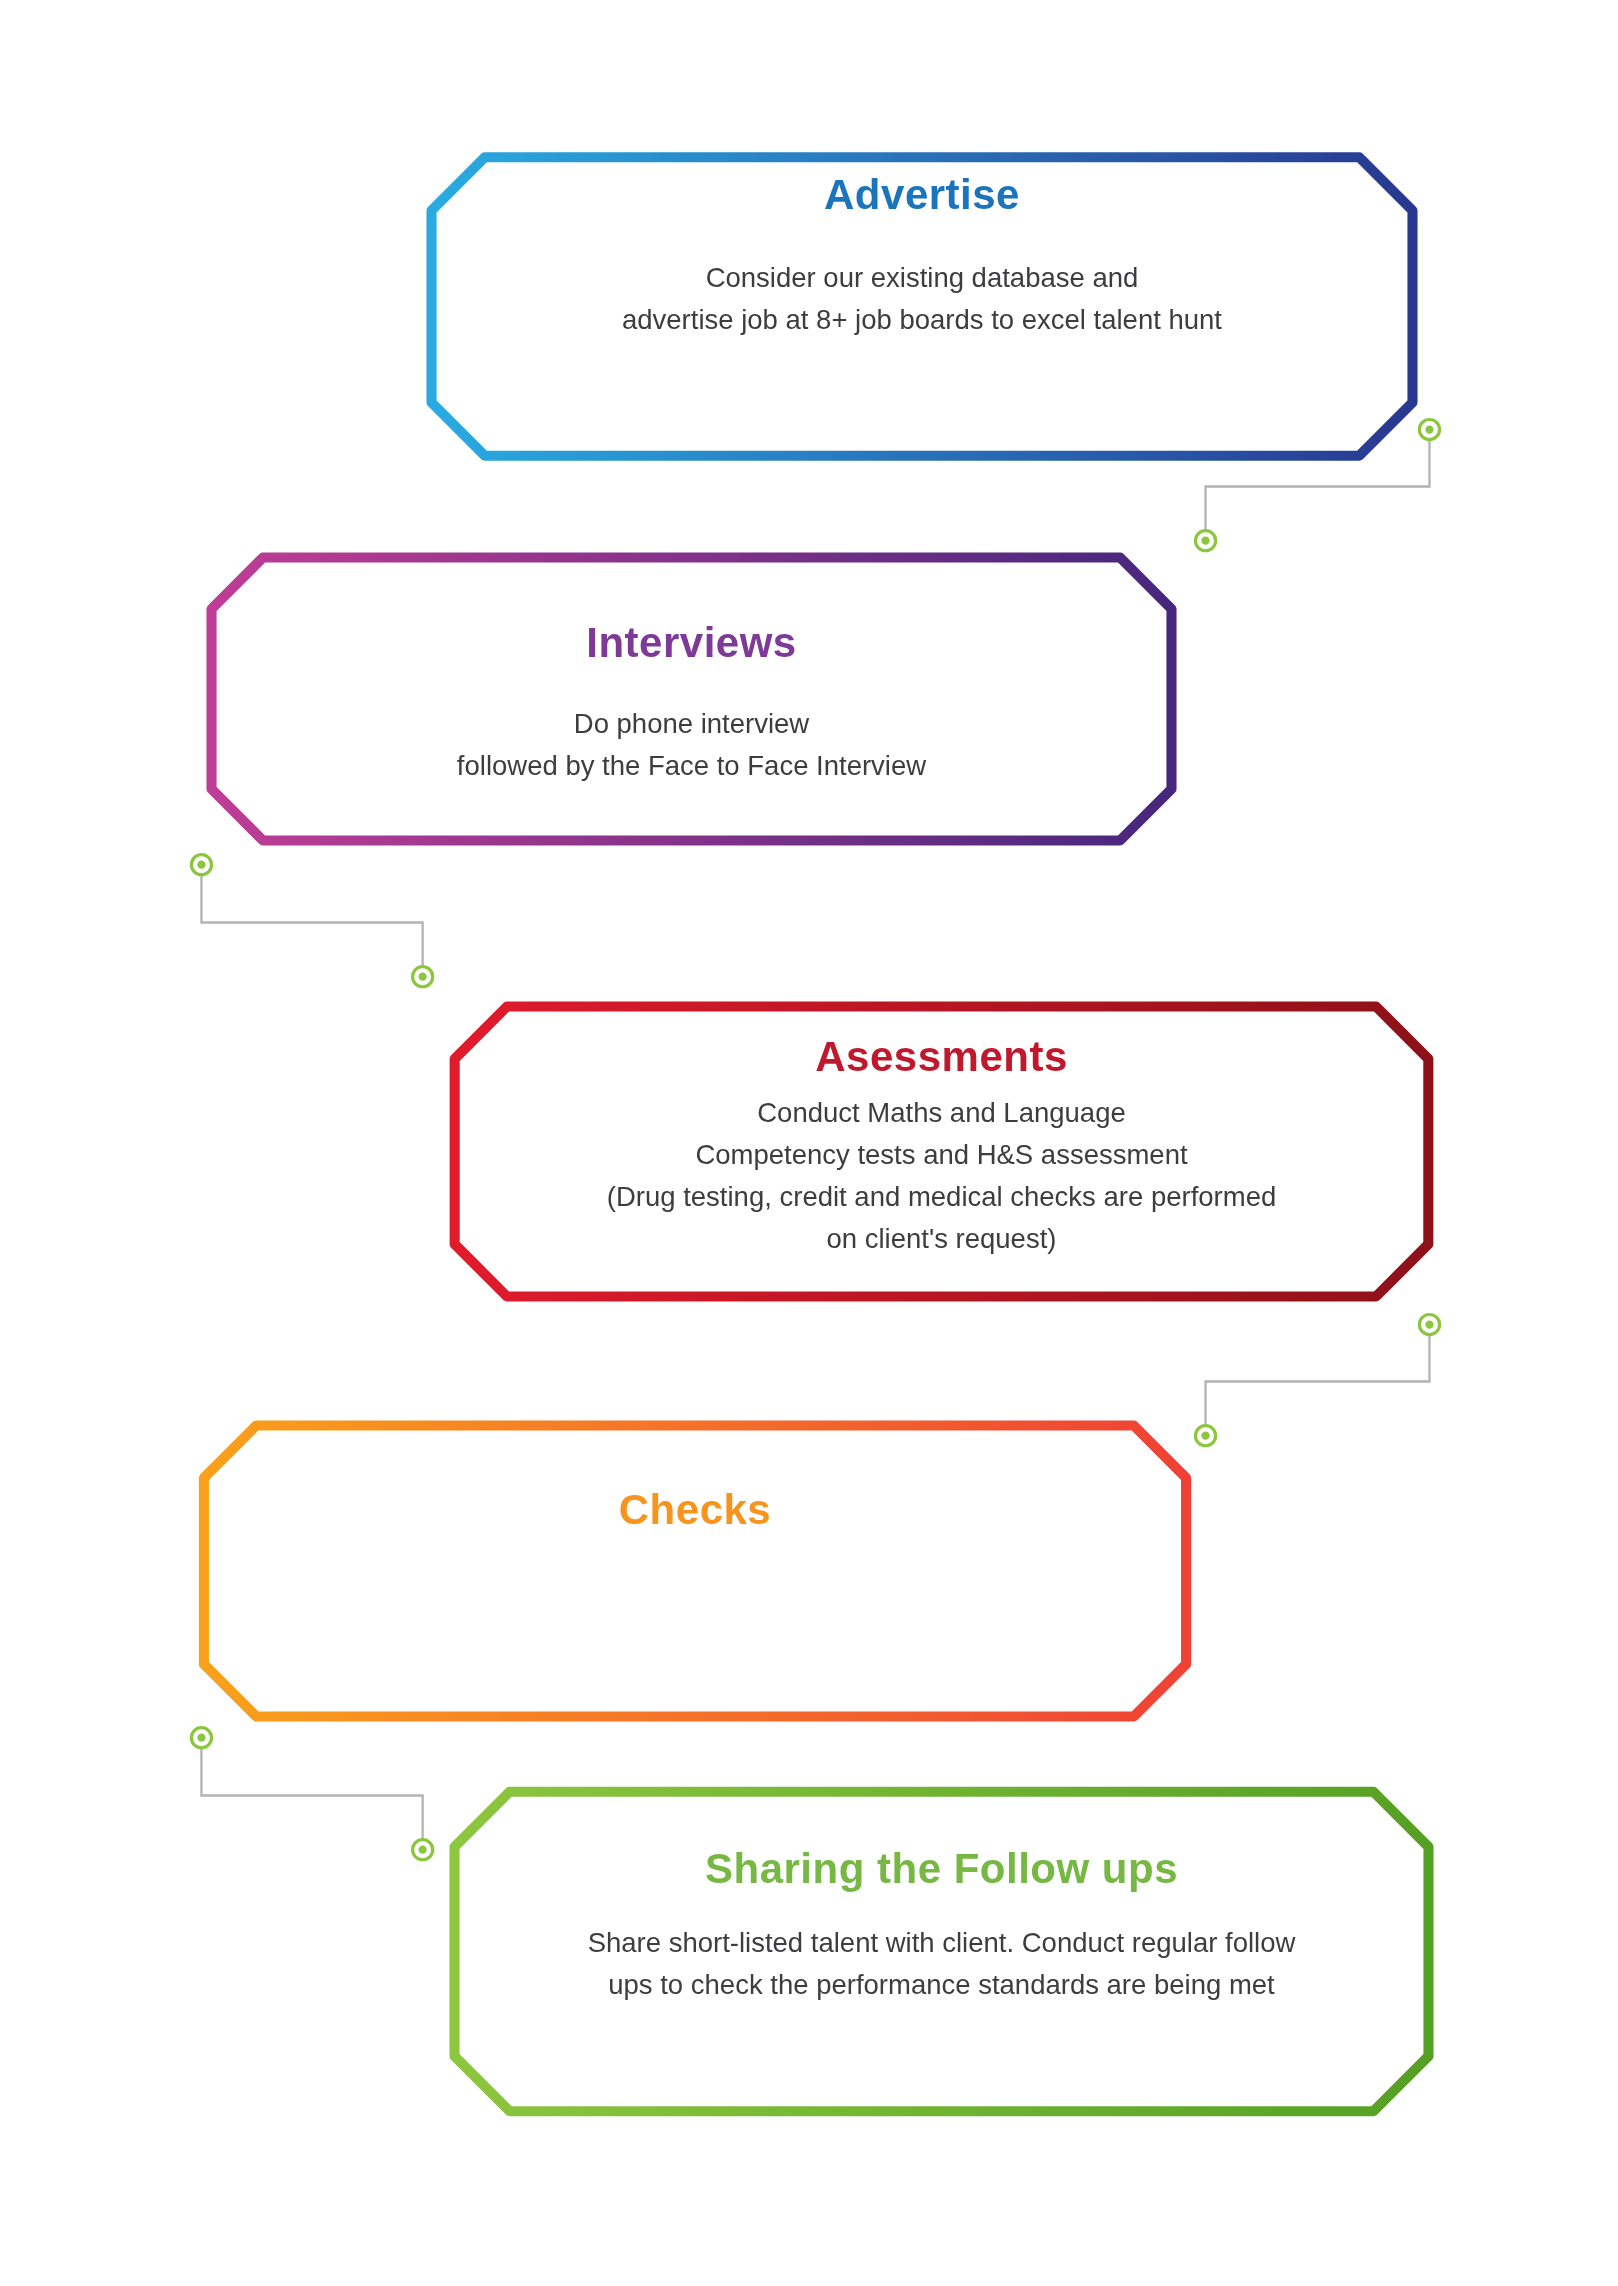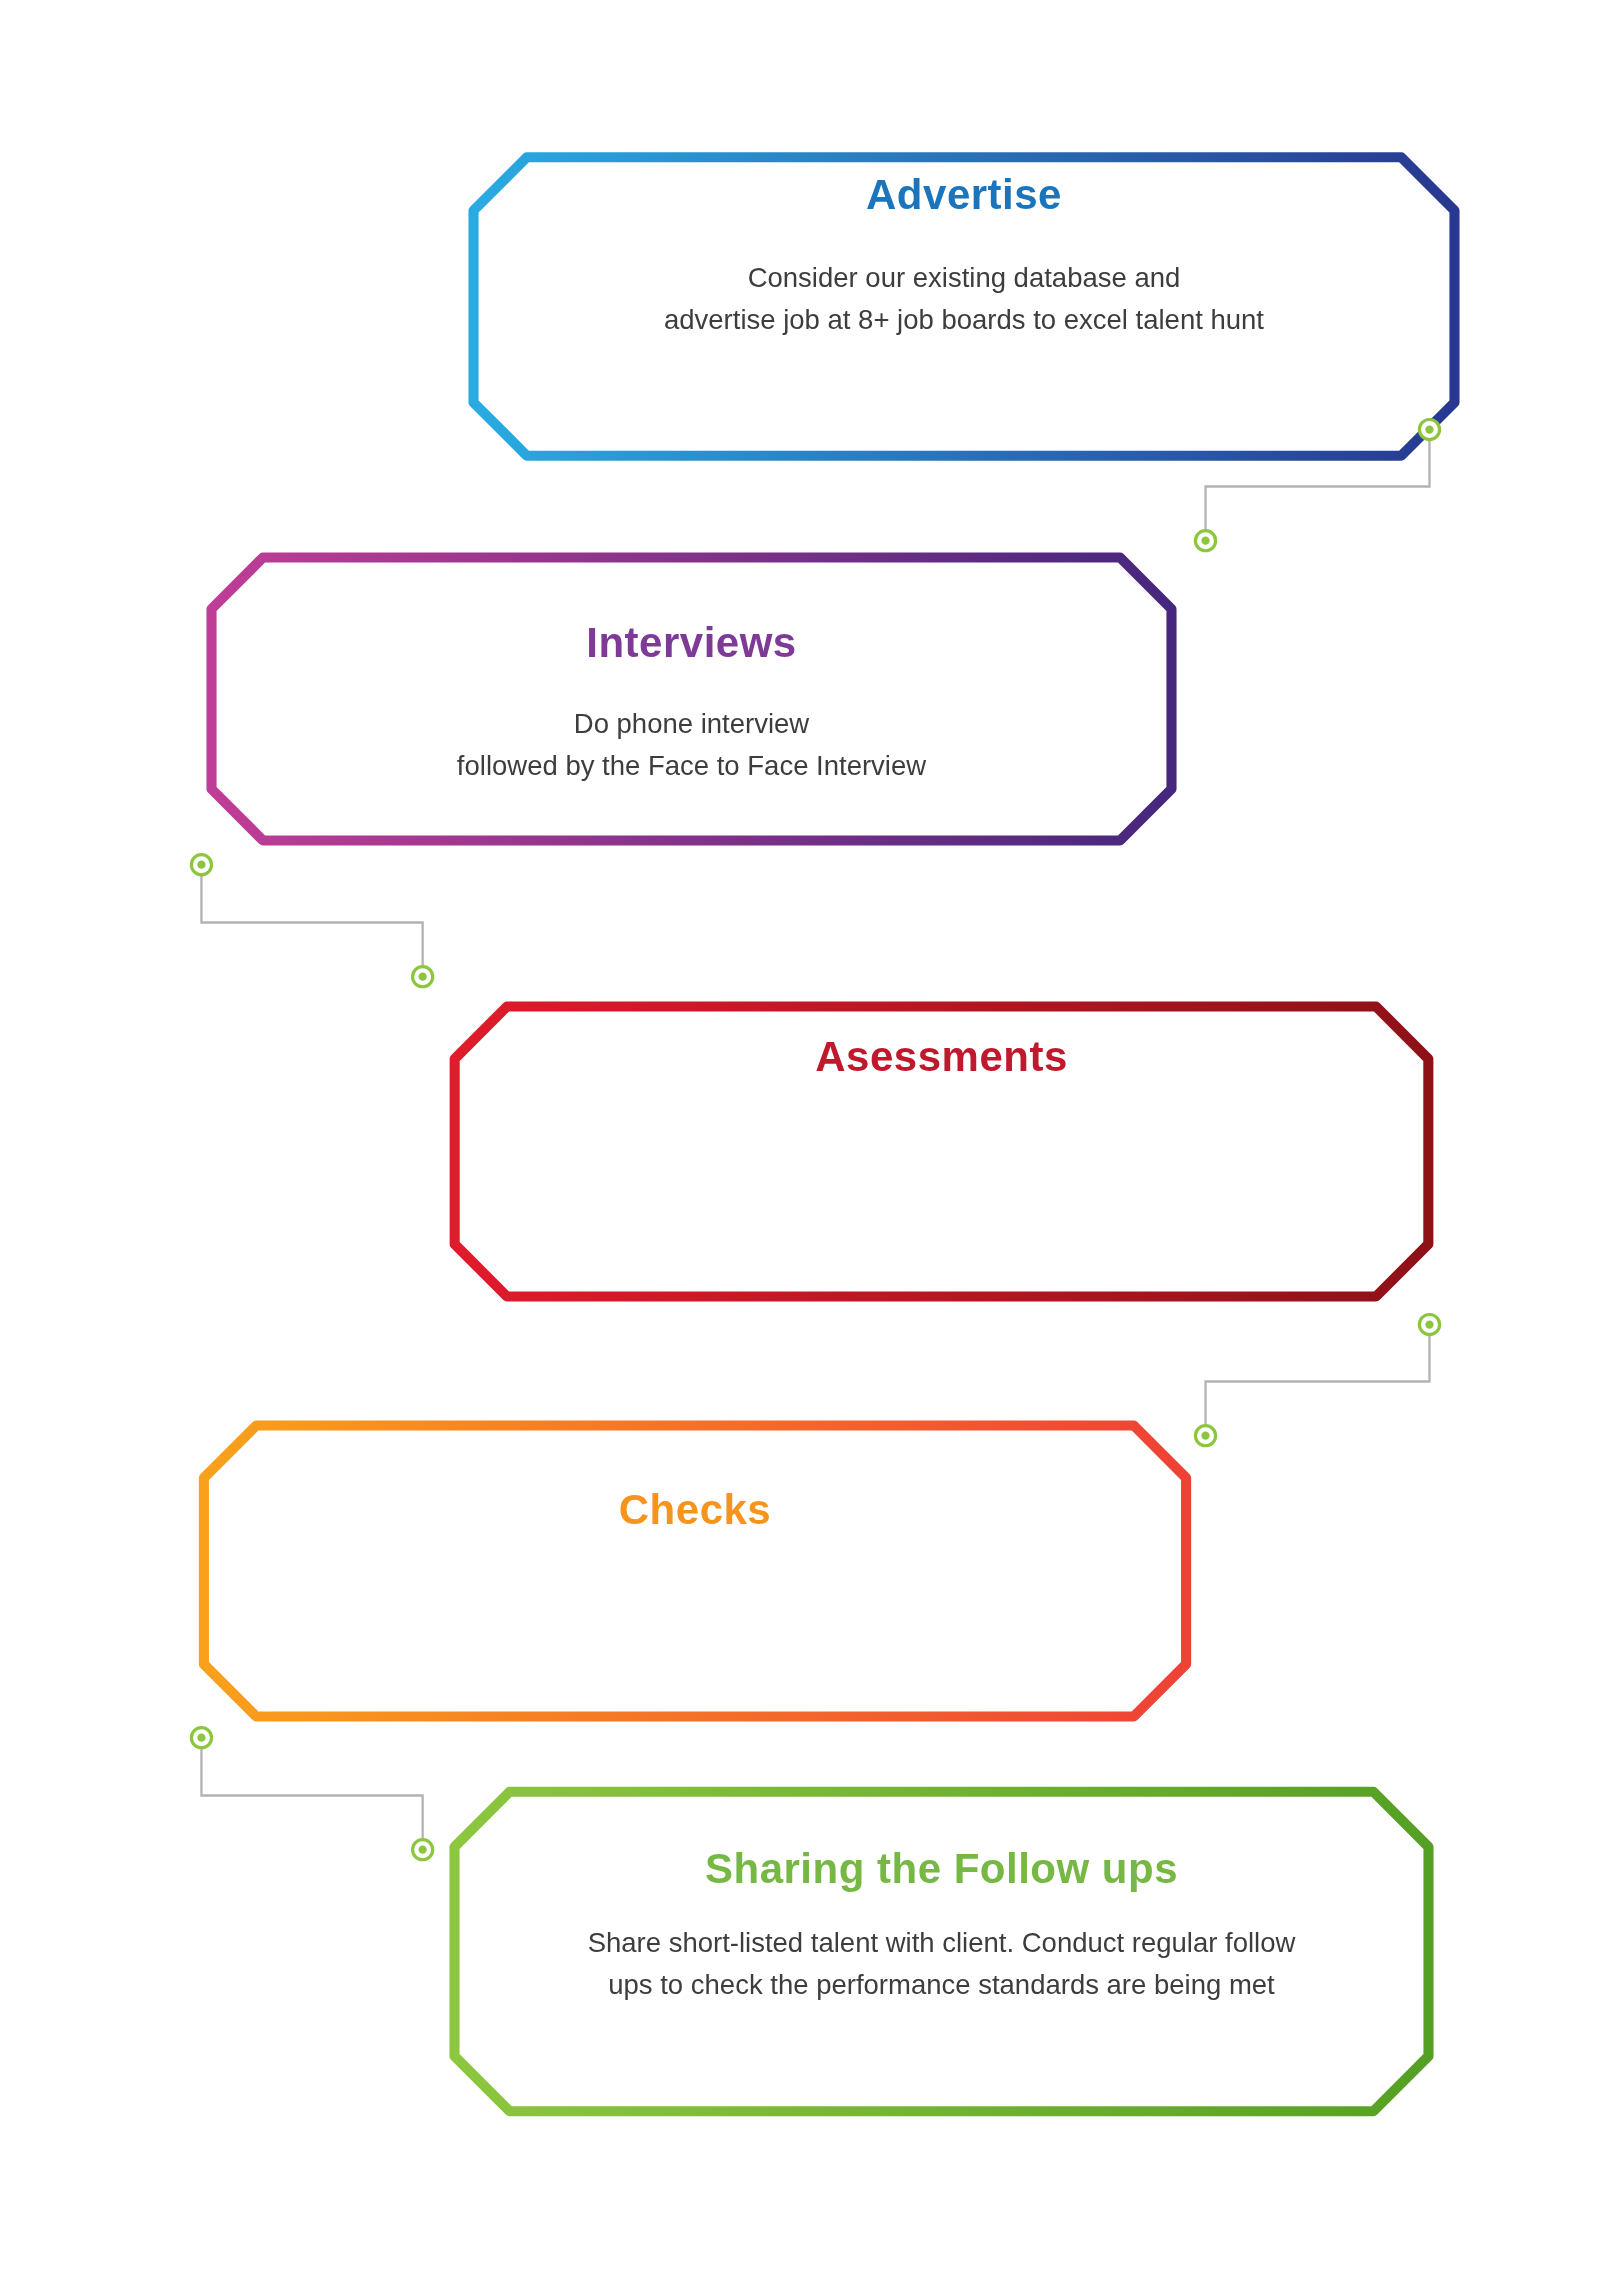--- a/index.html
+++ b/index.html
@@ -31,21 +31,21 @@
     letter-spacing: 0.5px;
     line-height: 1.2;
   }
   .desc {
     font-size: 27.5px;
     line-height: 1.53;
     color: #3d3d3f;
     white-space: pre-line;
   }
 
-  #step-0 { left: 468px;  top: 118px;  width: 992px; height: 377px; }
+  #step-0 { left: 426px;  top: 118px;  width: 992px; height: 377px; }
   #step-0 .content { padding-top: 42px; }
   #step-0 .desc { margin-top: 37px; }
 
   #step-1 { left: 206px;  top: 552px;  width: 971px; height: 294px; }
   #step-1 .content { padding-top: 56px; }
   #step-1 .desc { margin-top: 35px; }
 
   #step-2 { left: 449px;  top: 1001px; width: 985px; height: 301px; }
   #step-2 .content { padding-top: 21px; }
   #step-2 .desc { margin-top: 9.2px; }
@@ -132,20 +132,24 @@
       <defs>
         <linearGradient id="grad2" x1="0" y1="0" x2="1" y2="0">
           <stop offset="0%" stop-color="#e01b2c"></stop>
           <stop offset="100%" stop-color="#8e1118"></stop>
         </linearGradient>
       </defs>
       <polygon points="63,6 1010,6 1067,63 1067,265 1010,322 63,322 6,265 6,63" fill="#ffffff" stroke="url(#grad2)" stroke-width="11" stroke-linejoin="round"></polygon>
     </svg>
     <div class="content">
       <h2 class="title" style="color: rgb(192, 24, 44);">Asessments</h2>
+      <p class="desc">Conduct Maths and Language
+Competency tests and H&amp;S assessment
+(Drug testing, credit and medical checks are performed
+on client's request)</p>
     </div>
   </section>
 
   <svg class="connector" id="conn-2" viewBox="0 0 280 160" aria-hidden="true">
     <polyline points="262,29 262,80 18,80 18,128" fill="none" stroke-width="2.5" stroke="#b3b3b3"></polyline>
     <g>
       <circle cx="262" cy="18" r="11" fill="#ffffff" stroke-width="3.5" stroke="#8cc63f"></circle>
       <circle cx="262" cy="18" r="4.5" fill="#8cc63f"></circle>
     </g>
     <g>

